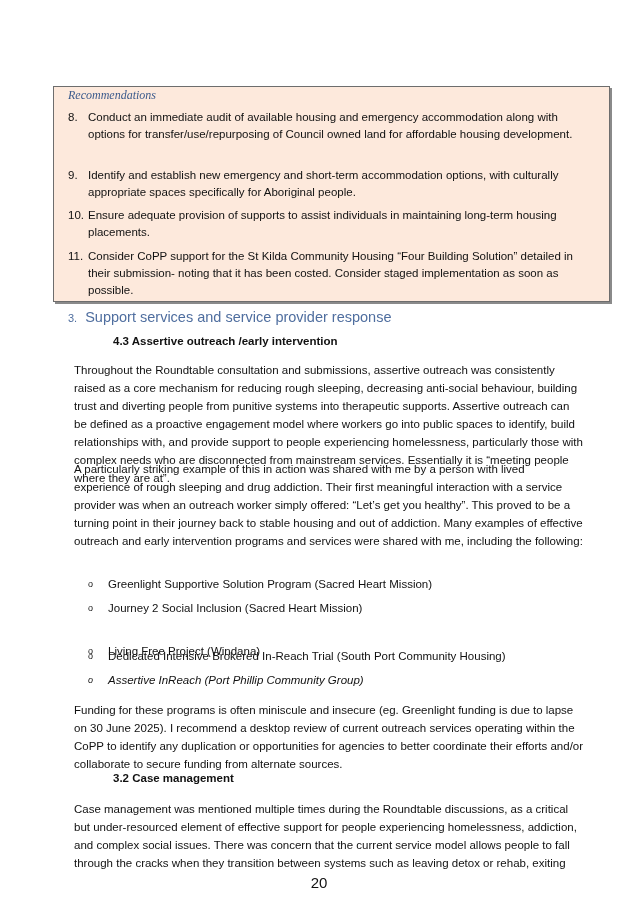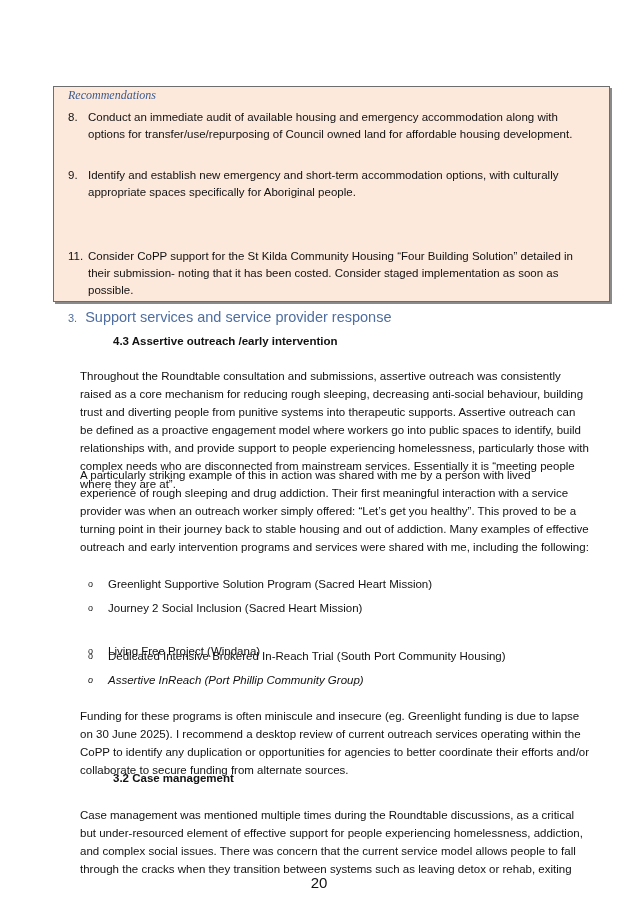--- a/index.html
+++ b/index.html
@@ -26,41 +26,45 @@
       position: absolute; left: 68px; top: 290px; font-size: 14.5px; color: #4f6e9f;
       line-height: 18px; white-space: nowrap;
     }
     .h1 .n { font-size: 11px; margin-right: 8px; }
     .h2 {
       position: absolute; left: 113px; font-weight: bold; font-size: 11.5px; line-height: 16px;
       white-space: nowrap;
     }
     .para {
       position: absolute; left: 68px; width: 510px; font-size: 11.5px; line-height: 18px;
-      margin: 12px;
+      margin: 6px;
     }
     .bullet { position: absolute; left: 88px; font-size: 11.5px; line-height: 16px; white-space: nowrap; }
     .bullet .b { display: inline-block; width: 20px; font-size: 9px; vertical-align: 1px; }
     .page-num { position: absolute; left: 0; width: 638px; top: 856px; text-align: center; font-size: 15px; }
   </style>
 </head>
 <body>
 
 <div class="page">
 
   <div class="rec-box">
     <div class="rec-title">Recommendations</div>
 
     <div class="rec-item" style="top:22px;">
       <span class="num">8.</span>
       <span class="txt">Conduct an immediate audit of available housing and emergency accommodation along with options for transfer/use/repurposing of Council owned land for affordable housing development.</span>
     </div>
     <div class="rec-item" style="top:80px;">
       <span class="num">9.</span>
       <span class="txt">Identify and establish new emergency and short-term accommodation options, with culturally appropriate spaces specifically for Aboriginal people.</span>
+    </div>
+    <div class="rec-item" style="top:120px;">
+      <span class="num">10.</span>
+      <span class="txt">Ensure adequate provision of supports to assist individuals in maintaining long-term housing placements.</span>
     </div>
     <div class="rec-item" style="top:161px;">
       <span class="num">11.</span>
       <span class="txt">Consider CoPP support for the St Kilda Community Housing “Four Building Solution” detailed in their submission- noting that it has been costed. Consider staged implementation as soon as possible.</span>
     </div>
   </div>
 
   <div class="h1">
     <span class="n">3.</span><span>Support services and service provider response</span>
   </div>

